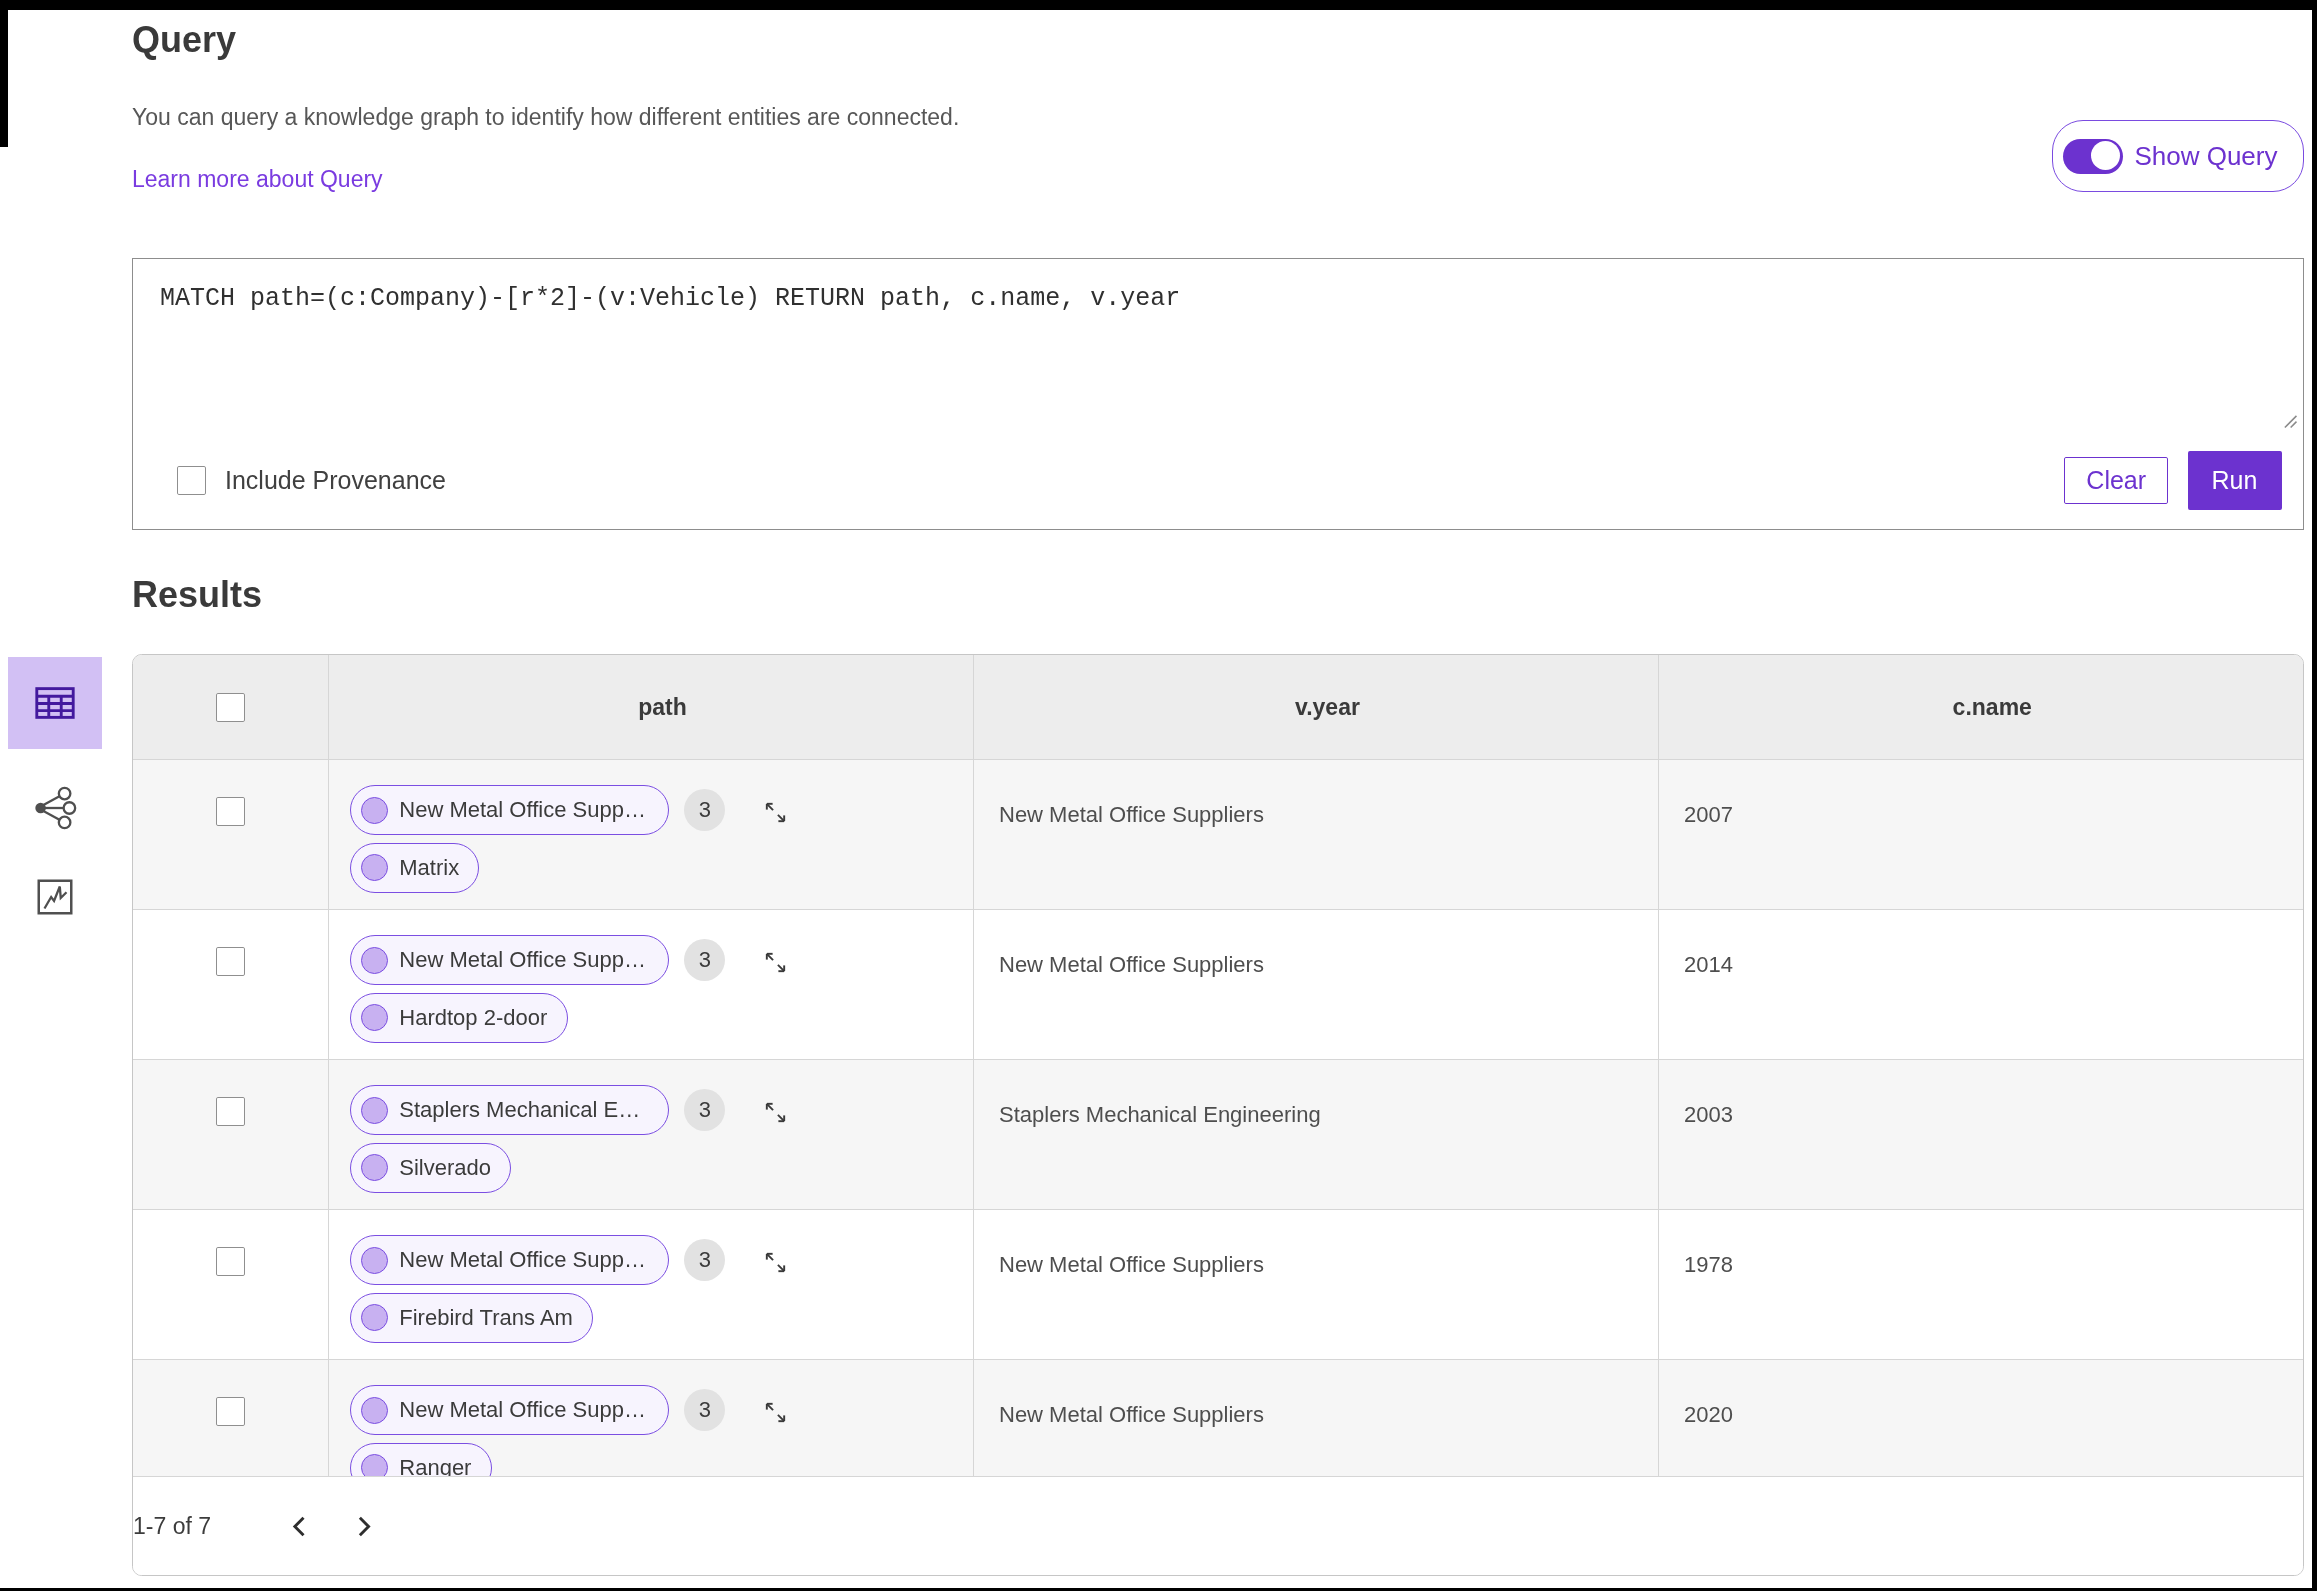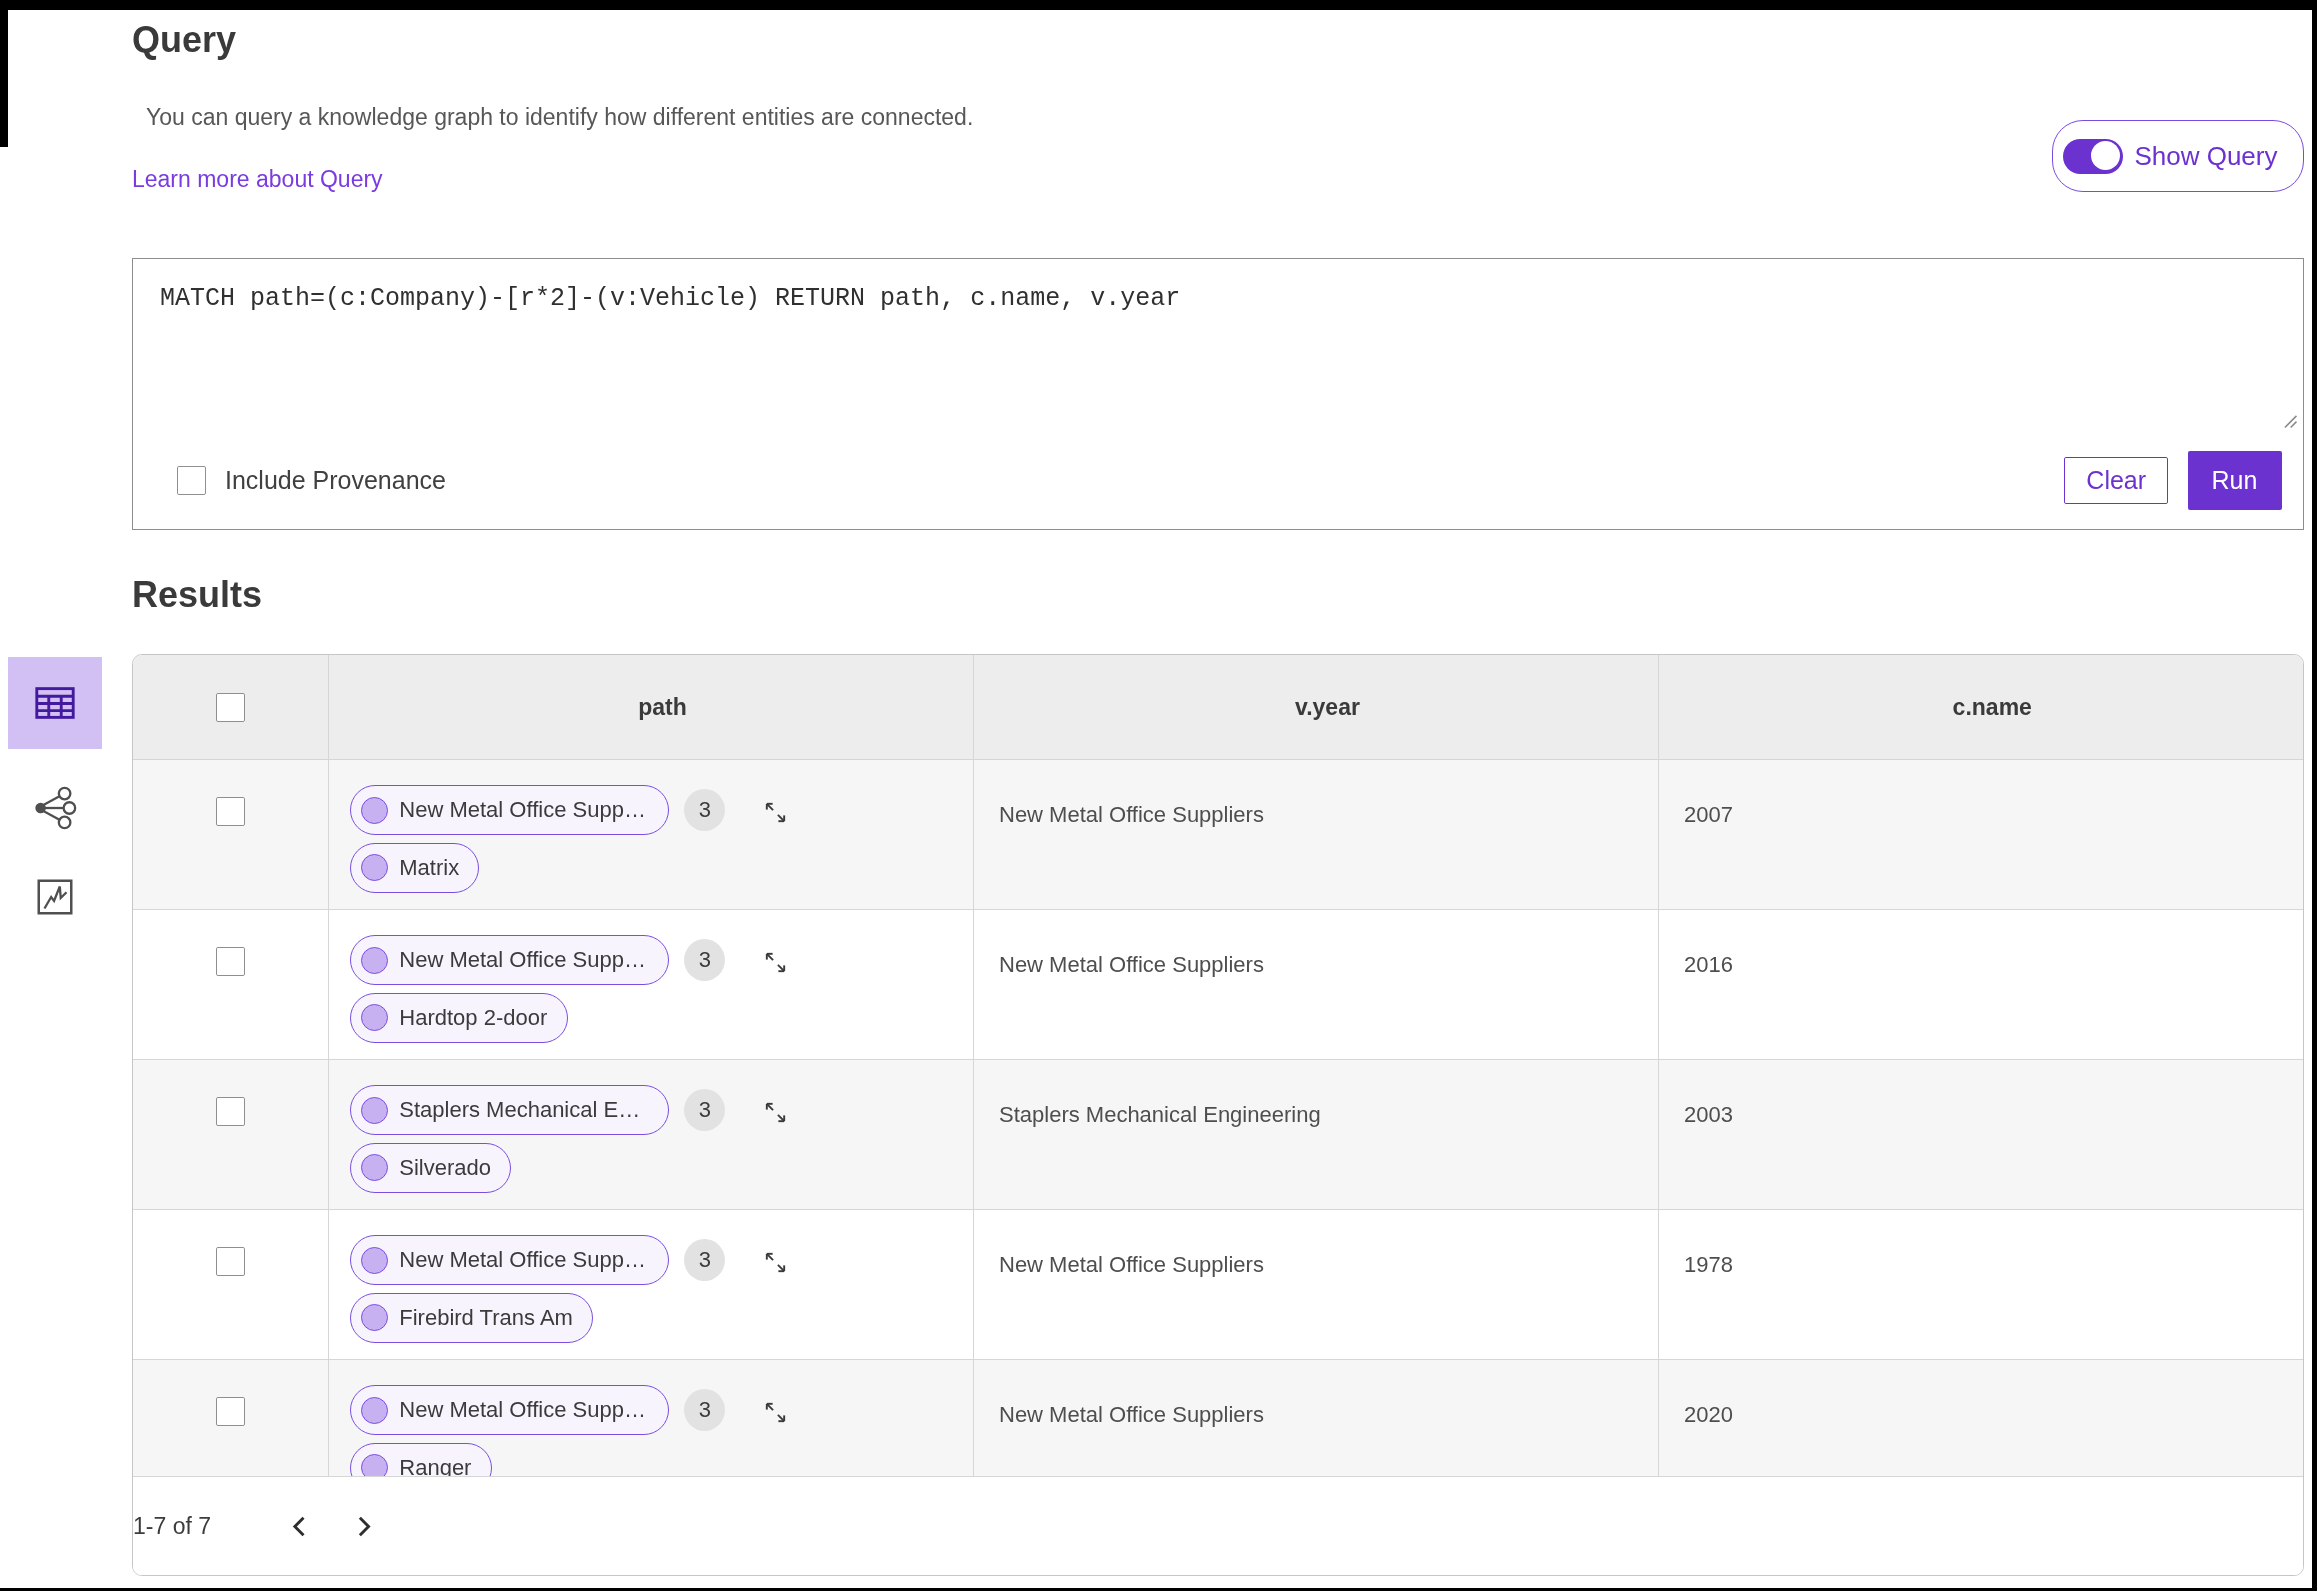--- a/index.html
+++ b/index.html
@@ -9,21 +9,21 @@
     background:#ffffff; font-family:"Liberation Sans", sans-serif; color:#3b3b3b;
   }
   
   .frame-top    { position:absolute; left:0; top:0; right:0; height:9.7px; background:#000; }
   .frame-left   { position:absolute; left:0; top:0; width:7.7px; height:147px; background:#000; }
   .frame-right  { position:absolute; right:0; top:0; width:4.8px; height:1591px; background:#000; }
   .frame-bottom { position:absolute; left:0; bottom:0; right:0; height:2.9px; background:#000; }
 
   
   .title-query { position:absolute; left:132px; top:19.3px; font-size:36px; font-weight:600; color:#3a3a3a; }
-  .desc { position:absolute; left:146px; top:104px; font-size:23px; color:#575757; }
+  .desc { position:absolute; left:132px; top:104px; font-size:23px; color:#575757; }
   .learn-link { position:absolute; left:132px; top:166px; font-size:23px; color:#7a3be0; cursor:pointer; }
 
   .show-query-toggle {
     position:absolute; right:13.5px; top:120px; height:72px;
     display:flex; align-items:center; gap:11.6px;
     border:1.9px solid #7a4be0; border-radius:31px; background:#fff;
     padding:0 25px 0 9.7px; cursor:pointer;
   }
   .switch { position:relative; width:60px; height:35px; background:#6c32cf; border-radius:17.4px; }
   .switch .knob { position:absolute; right:2.9px; top:2.9px; width:29px; height:29px; background:#fff; border-radius:50%; }
@@ -255,21 +255,21 @@
             </span>
           </div>
           <div class="pill-line">
             <span class="pill">
                 <span class="dot"></span>
                 <span class="pill-t">Hardtop 2-door</span>
               </span>
           </div>
         </div>
         <div class="tcell c-name">New Metal Office Suppliers</div>
-        <div class="tcell c-year">2016</div>
+        <div class="tcell c-year">2014</div>
       </div>
 
       <div class="trow drow">
         <div class="tcell c-check">
             <span class="cb"></span>
           </div>
         <div class="tcell c-path">
           <div class="pill-line">
             <span class="pill">
                 <span class="dot"></span>

